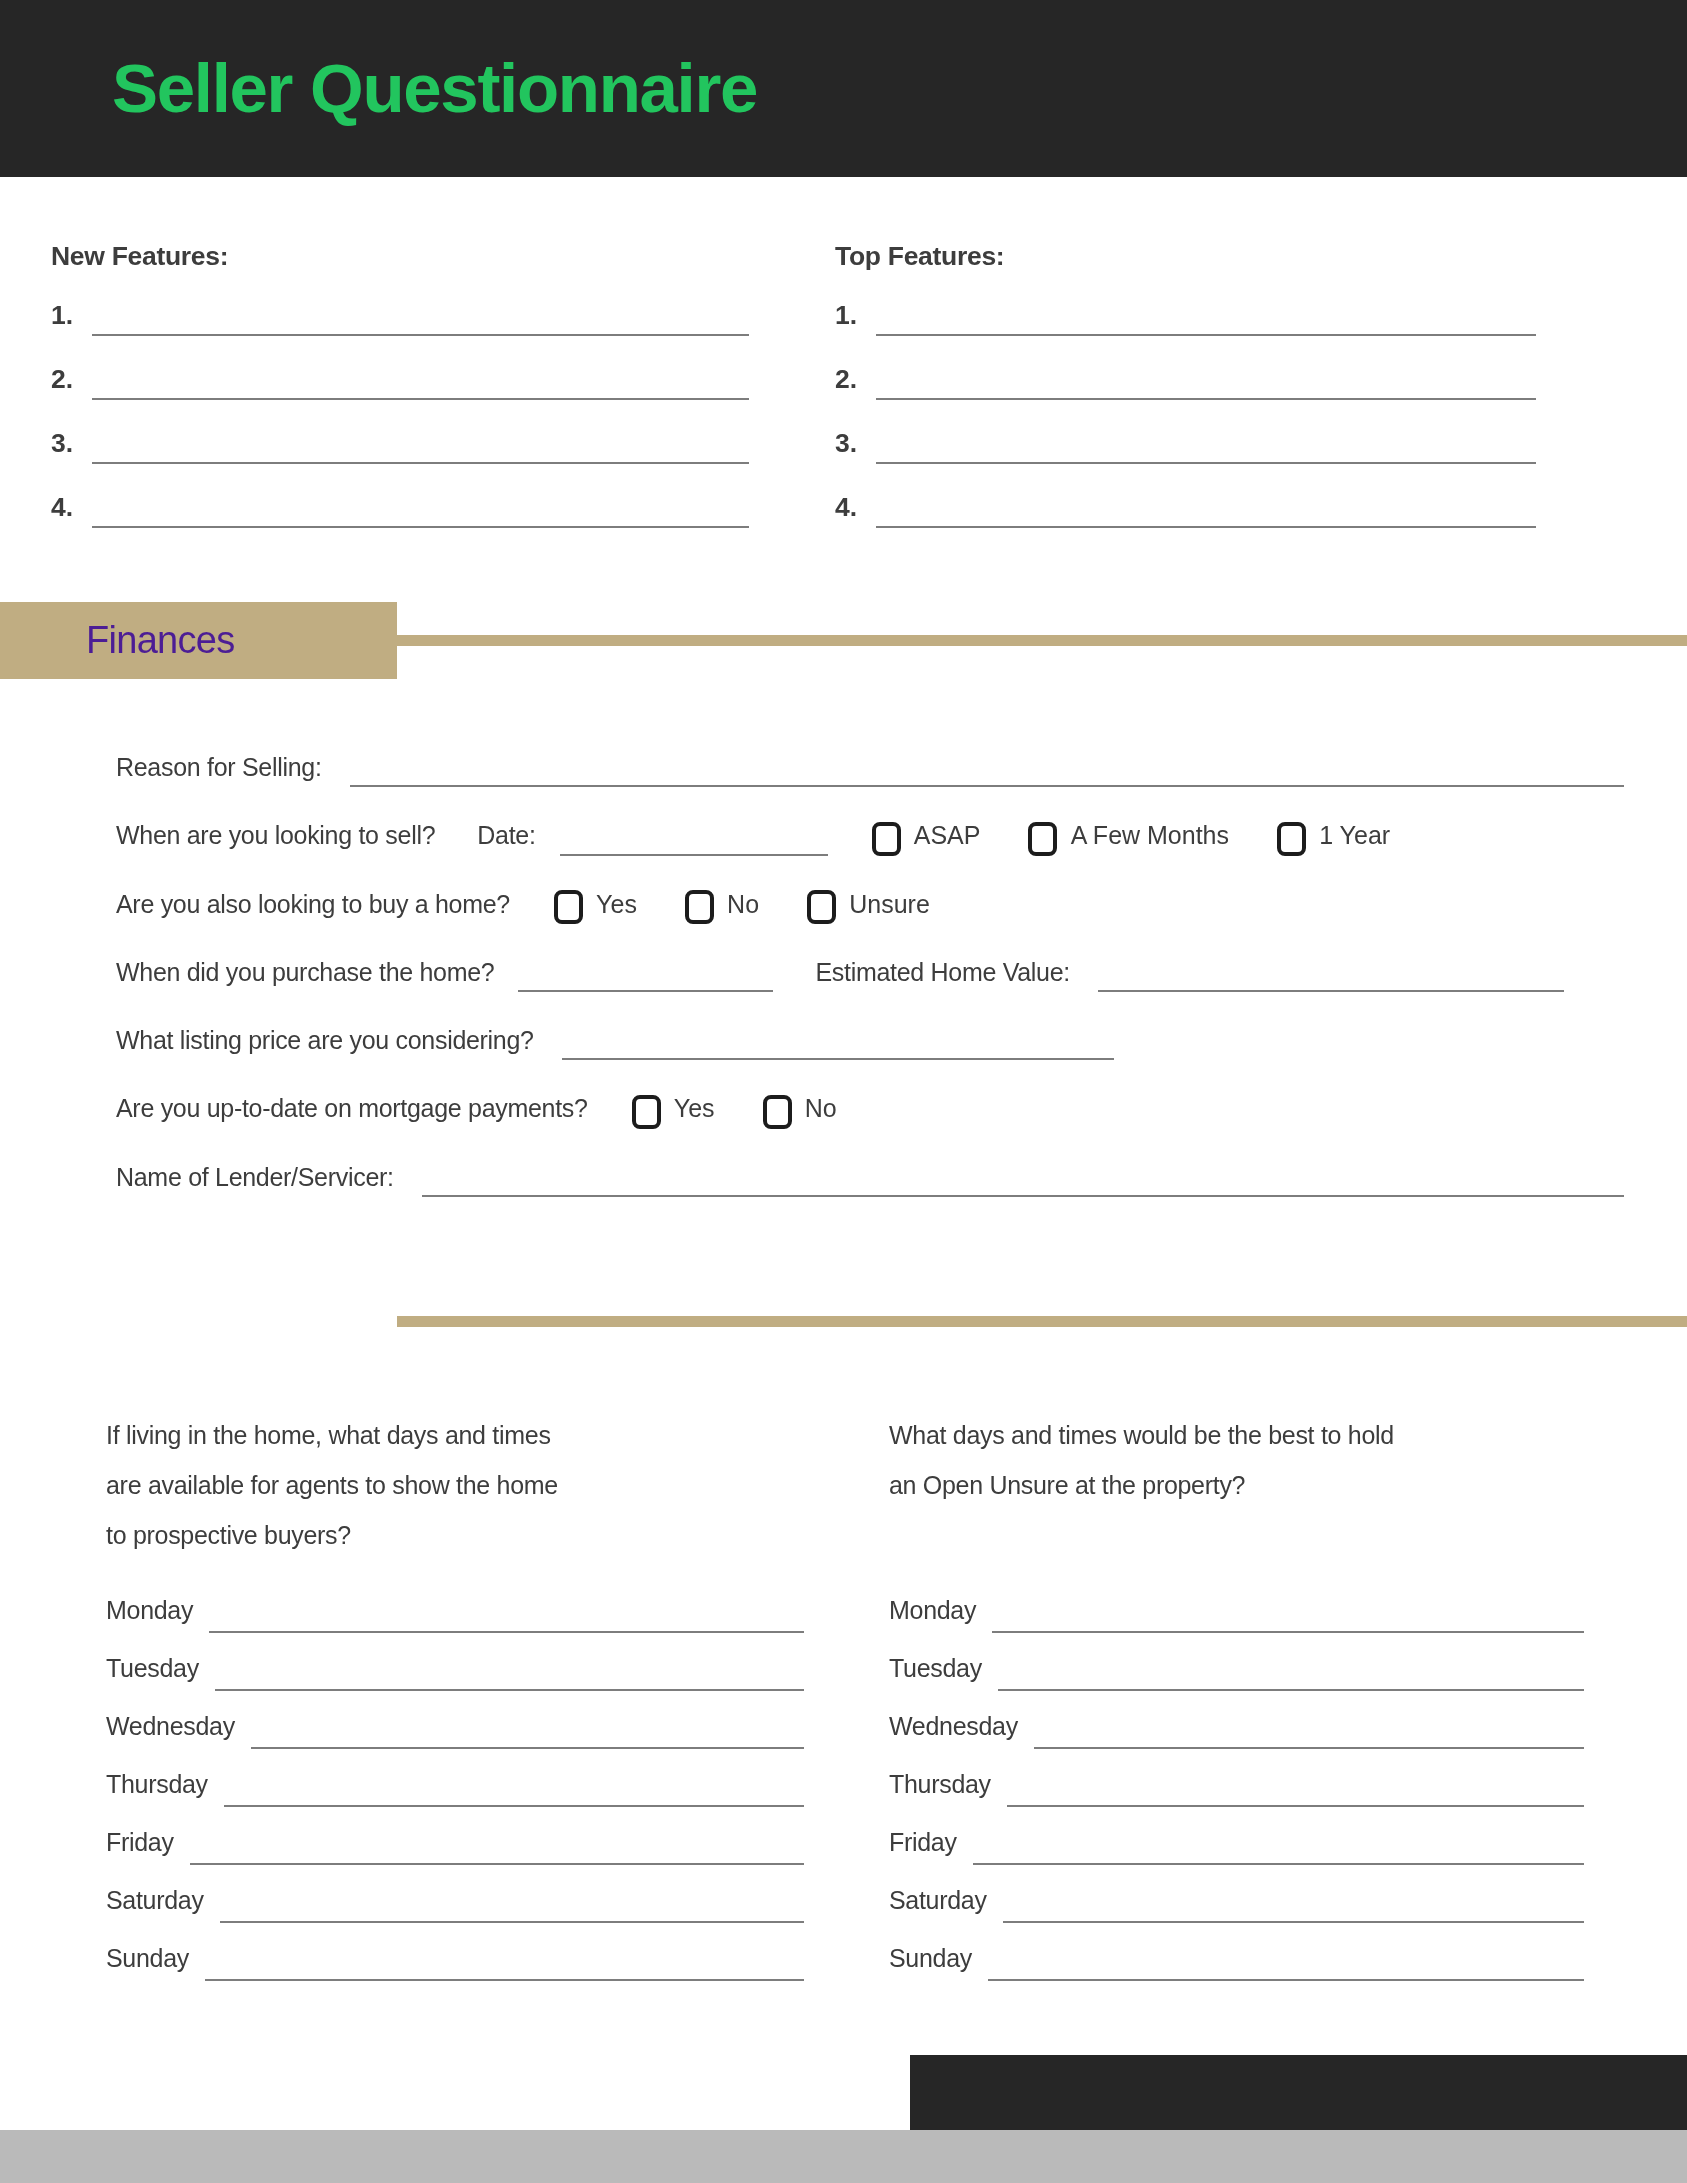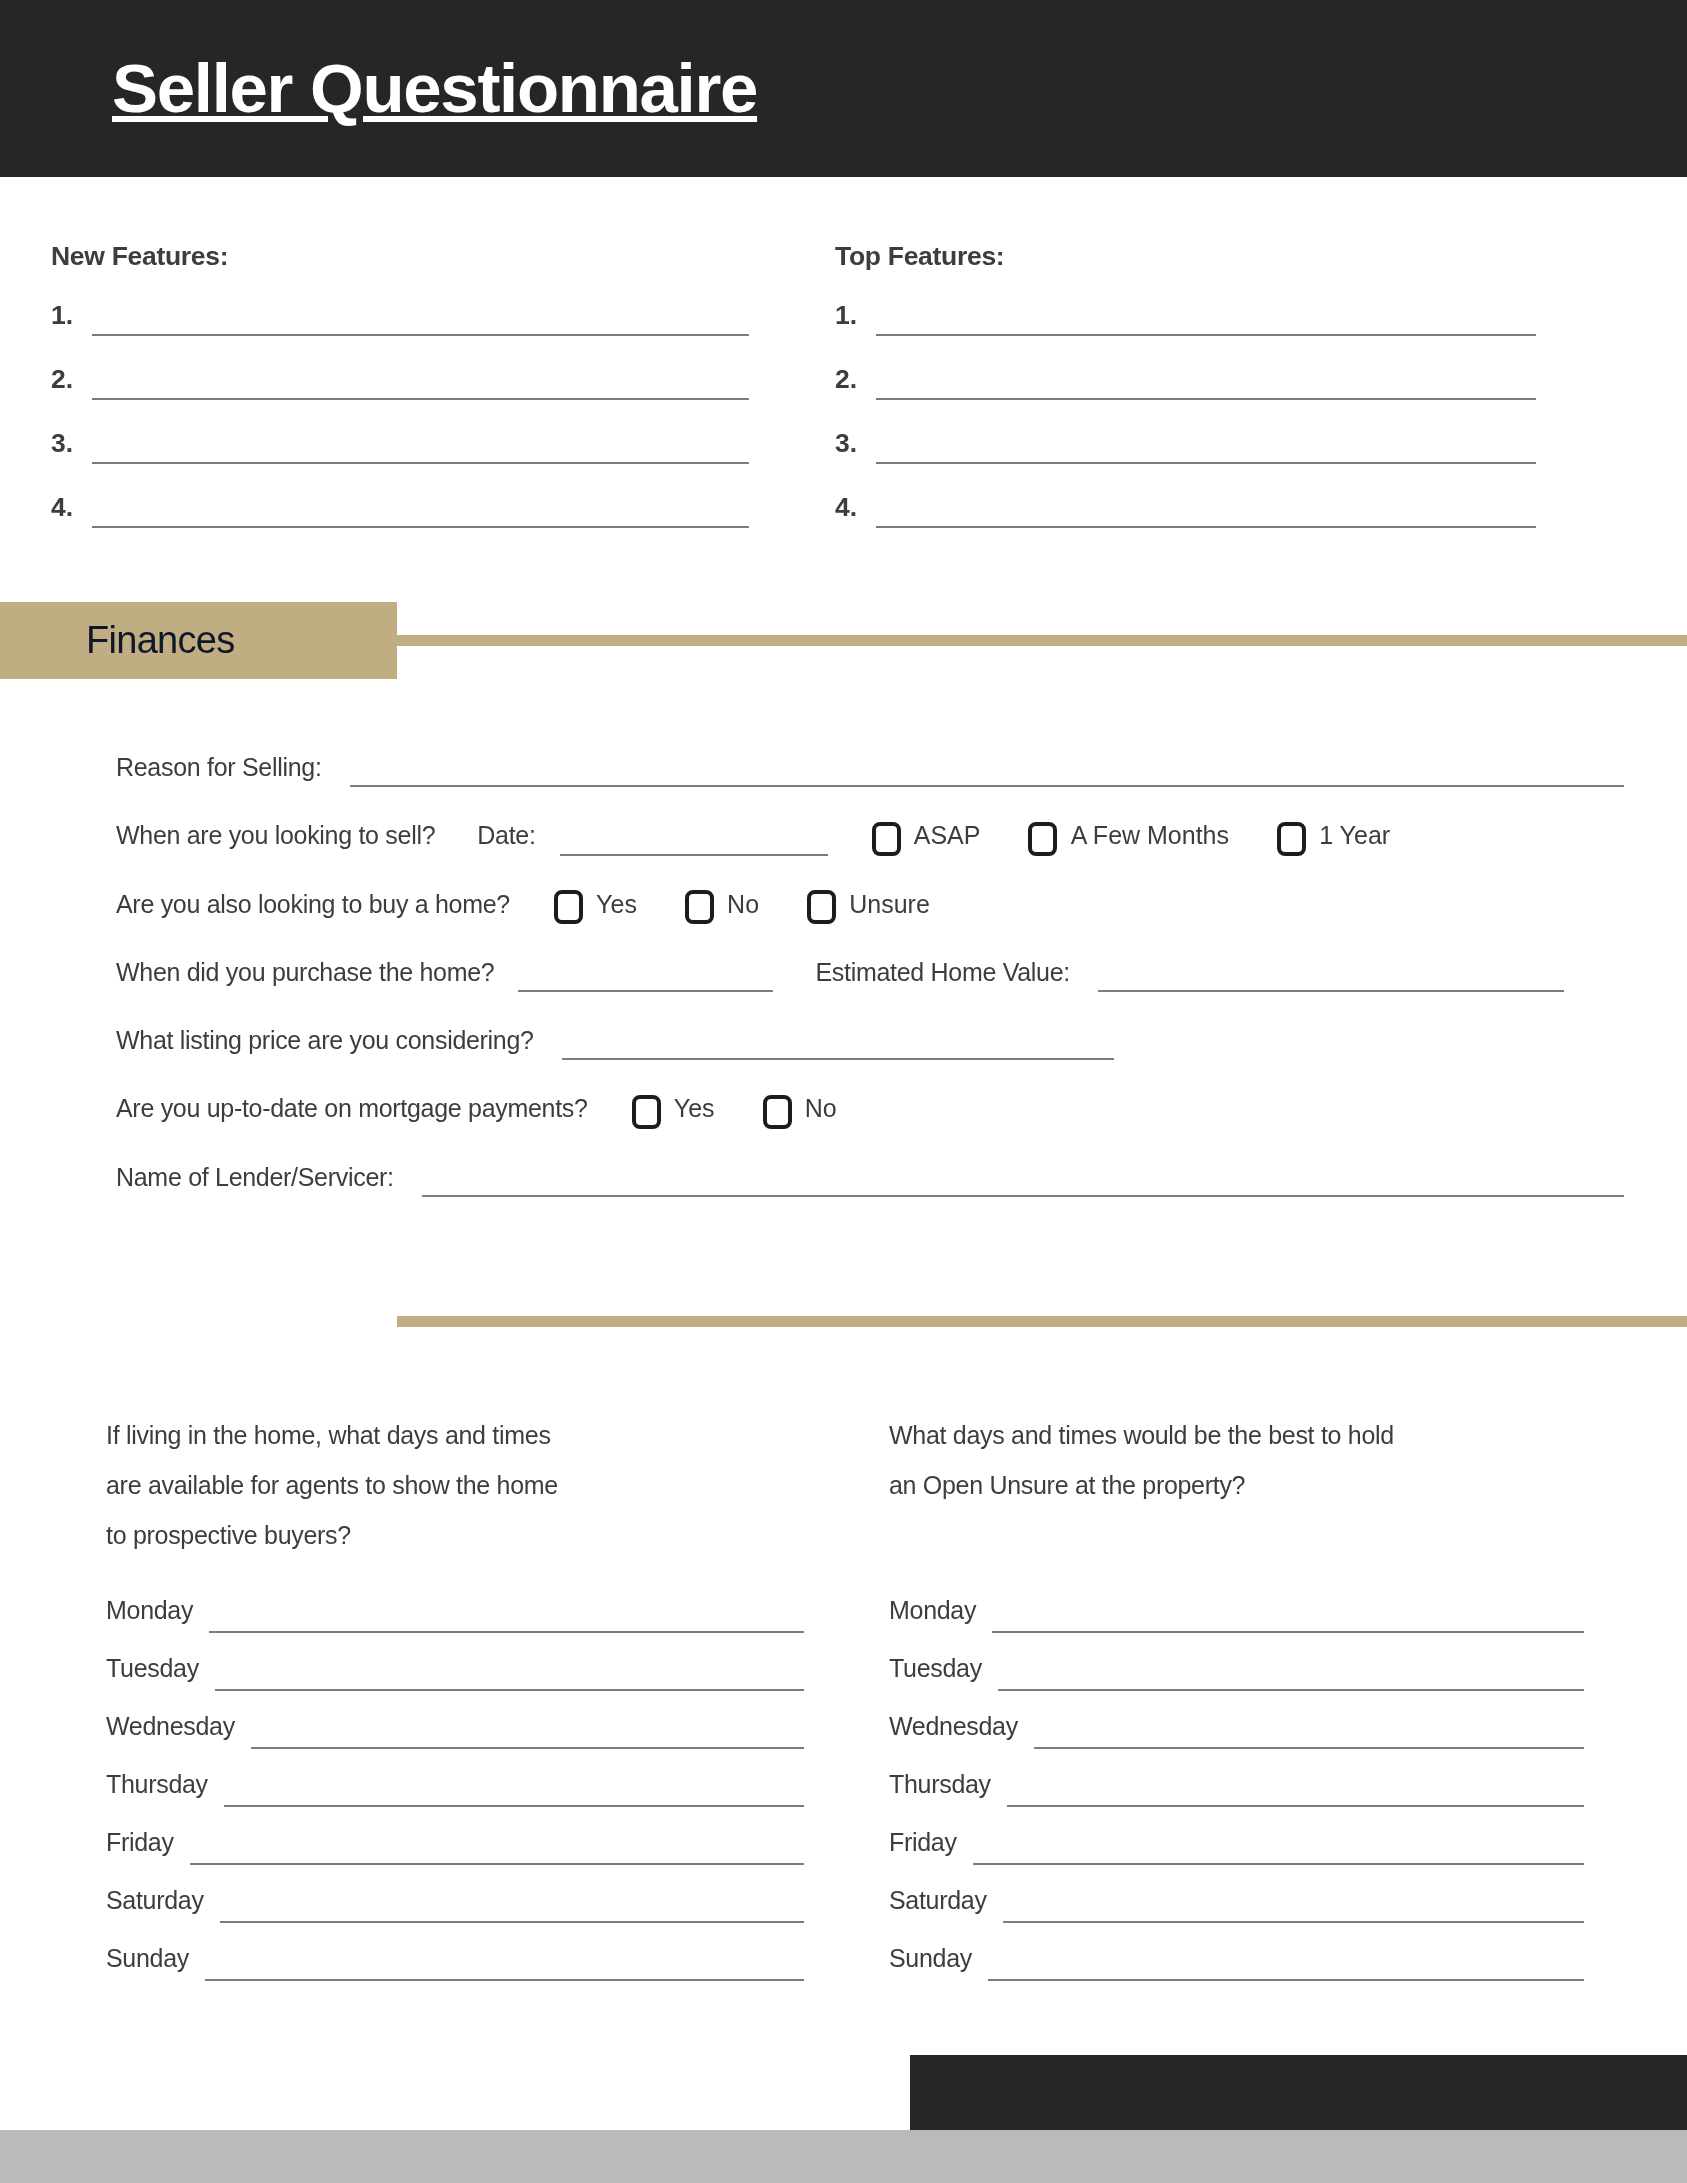--- a/index.html
+++ b/index.html
@@ -18,23 +18,22 @@
   .header {
     height: 177px;
     background: #262626;
     display: flex;
     align-items: center;
   }
   .header h1 {
     margin: 0 0 0 112px;
     font-size: 69px;
     font-weight: bold;
-    color: #ffffff;
+    color: #22c55e;
     letter-spacing: -1.3px;
-    text-decoration: underline;
   }
 
   
   .features {
     display: flex;
     padding: 64px 63px 0 51px;
     font-weight: bold;
   }
   .feat-col { width: 698px; }
   .feat-col.right { margin-left: 86px; width: 701px; }
@@ -59,21 +58,21 @@
     position: absolute;
     left: 0; top: 0;
     width: 397px; height: 77px;
     background: #c0ad82;
     display: flex;
     align-items: center;
   }
   .section-box span {
     margin-left: 86px;
     font-size: 38px;
-    color: #0f172a;
+    color: #4c1d95;
     letter-spacing: -0.7px;
   }
   .section-line {
     position: absolute;
     left: 397px; right: 0;
     top: 33px; height: 10.6px;
     background: #c0ad82;
   }
 
   

